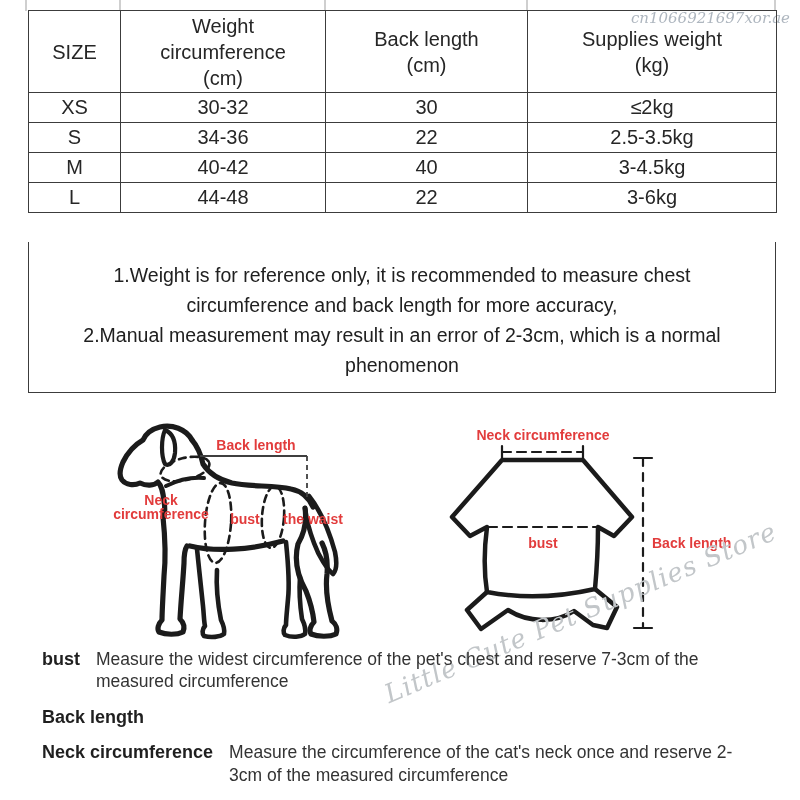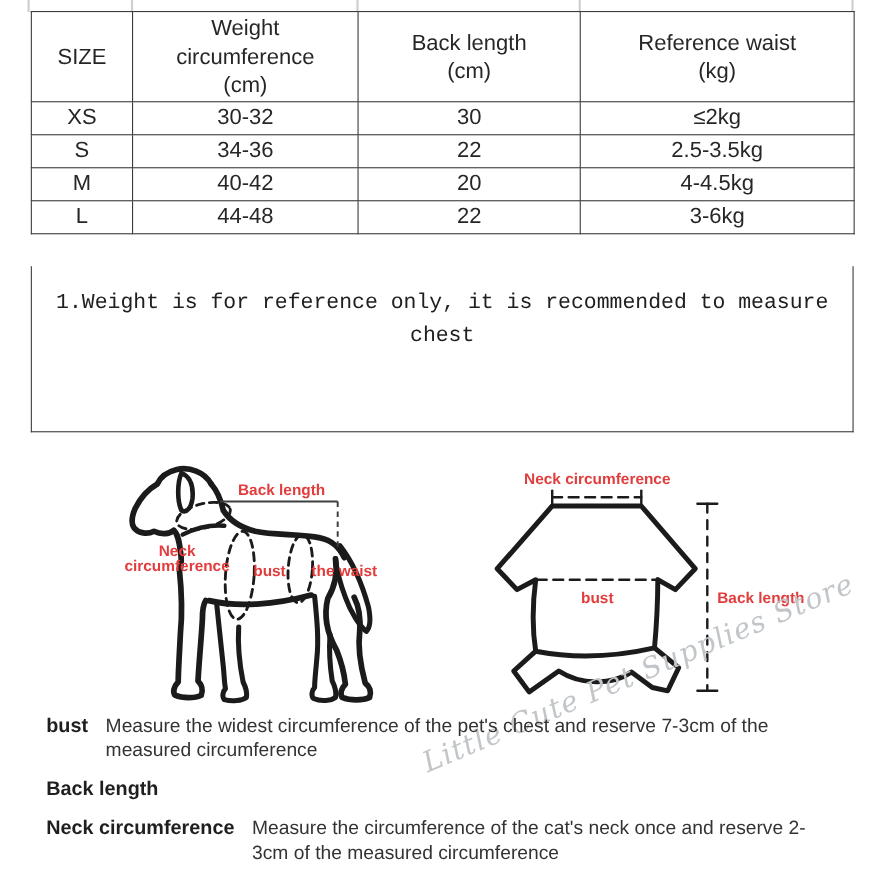--- a/index.html
+++ b/index.html
@@ -18,21 +18,21 @@
   table.size-table{position:absolute;left:28px;top:10px;width:748px;border-collapse:collapse;
                    table-layout:fixed;}
   table.size-table td{border:1.6px solid #3c3c3c;text-align:center;vertical-align:middle;
                       font-size:20px;color:#262626;padding:0;}
   table.size-table tr.hdr td{height:81px;line-height:26px;}
   table.size-table tr.body-row td{height:29px;margin-left:11px;}
 
   
   .notes-box{position:absolute;left:28px;top:242px;width:748px;height:151px;box-sizing:border-box;
              border:1.6px solid #3c3c3c;border-top:none;text-align:center;
-             font-size:19.5px;color:#202020;line-height:30px;padding-top:18px;font-family:Liberation Mono, monospace;}
+             font-size:19.5px;color:#202020;line-height:30px;padding-top:18px;}
 
   
   .diagram-svg{position:absolute;}
   .dog-svg{left:70px;top:420px;}
   .garment-svg{left:440px;top:415px;}
   svg text{font-family:"Liberation Sans",sans-serif;}
   .red-label{fill:#e23c3c;font-weight:bold;font-size:14px;}
   .ink-line{stroke:#1b1b1b;fill:none;stroke-linecap:round;stroke-linejoin:round;}
   .measure-line{stroke:#3f3f3f;stroke-width:1.8;fill:none;}
 
@@ -52,20 +52,21 @@
 <body>
 
 <div class="canvas">
 
   <div class="stub" style="left:25px"></div>
   <div class="stub" style="left:119px"></div>
   <div class="stub" style="left:324px"></div>
   <div class="stub" style="left:526px"></div>
   <div class="stub" style="left:774px"></div>
 
+  <div class="id-watermark">cn1066921697xor.ae</div>
 
   <table class="size-table">
     <colgroup>
         <col style="width:92px">
         <col style="width:205px">
         <col style="width:202px">
         <col style="width:249px">
       </colgroup>
     <tbody>
         <tr class="hdr">
@@ -75,53 +76,56 @@
       <td>
         <div>Weight</div>
         <div>circumference</div>
         <div>(cm)</div>
       </td>
       <td>
         <div>Back length</div>
         <div>(cm)</div>
       </td>
       <td>
-        <div>Reference waist</div>
+        <div>Supplies weight</div>
         <div>(kg)</div>
       </td>
     </tr>
     <tr class="body-row">
       <td>XS</td>
       <td>30-32</td>
       <td>30</td>
       <td>≤2kg</td>
     </tr>
     <tr class="body-row">
       <td>S</td>
       <td>34-36</td>
       <td>22</td>
       <td>2.5-3.5kg</td>
     </tr>
     <tr class="body-row">
       <td>M</td>
       <td>40-42</td>
-      <td>20</td>
-      <td>4-4.5kg</td>
+      <td>40</td>
+      <td>3-4.5kg</td>
     </tr>
     <tr class="body-row">
       <td>L</td>
       <td>44-48</td>
       <td>22</td>
       <td>3-6kg</td>
     </tr>
   </tbody>
     </table>
 
   <div class="notes-box">
     <div>1.Weight is for reference only, it is recommended to measure chest</div>
+    <div>circumference and back length for more accuracy,</div>
+    <div>2.Manual measurement may result in an error of 2-3cm, which is a normal</div>
+    <div>phenomenon</div>
   </div>
 
   <svg class="diagram-svg dog-svg" width="290" height="245" viewBox="0 0 290 245">
 
     <g class="ink-line" stroke-width="2.6" stroke-dasharray="7 5">
       <ellipse cx="115" cy="49" rx="25" ry="11" transform="rotate(-14 115 49)"></ellipse>
       <ellipse cx="148" cy="103" rx="13" ry="40" transform="rotate(4 148 103)"></ellipse>
       <ellipse cx="203" cy="97" rx="11" ry="31" transform="rotate(4 203 97)"></ellipse>
     </g>
 

